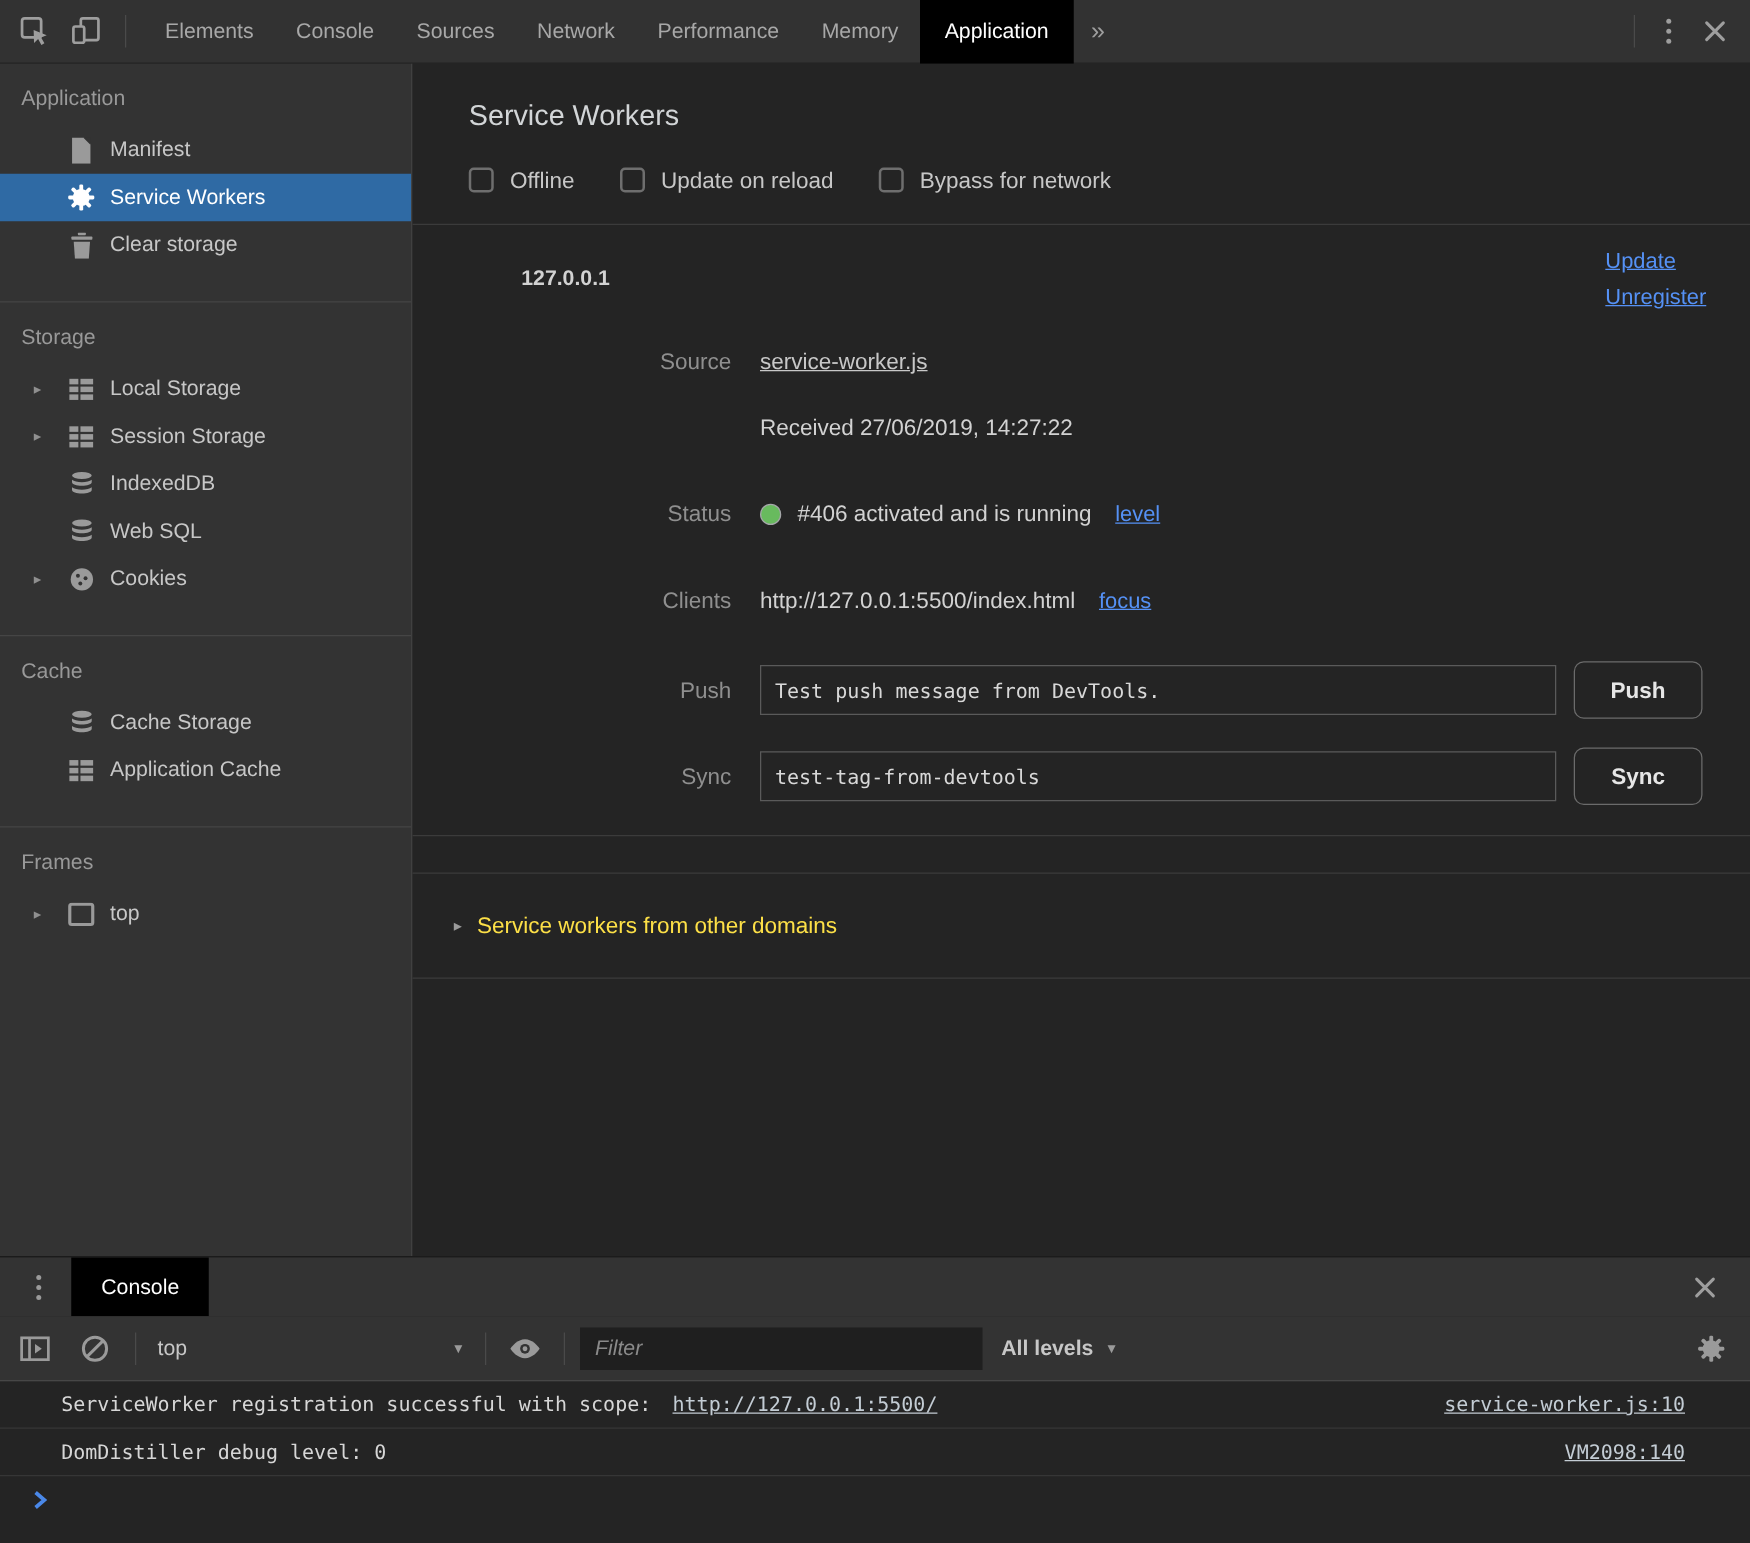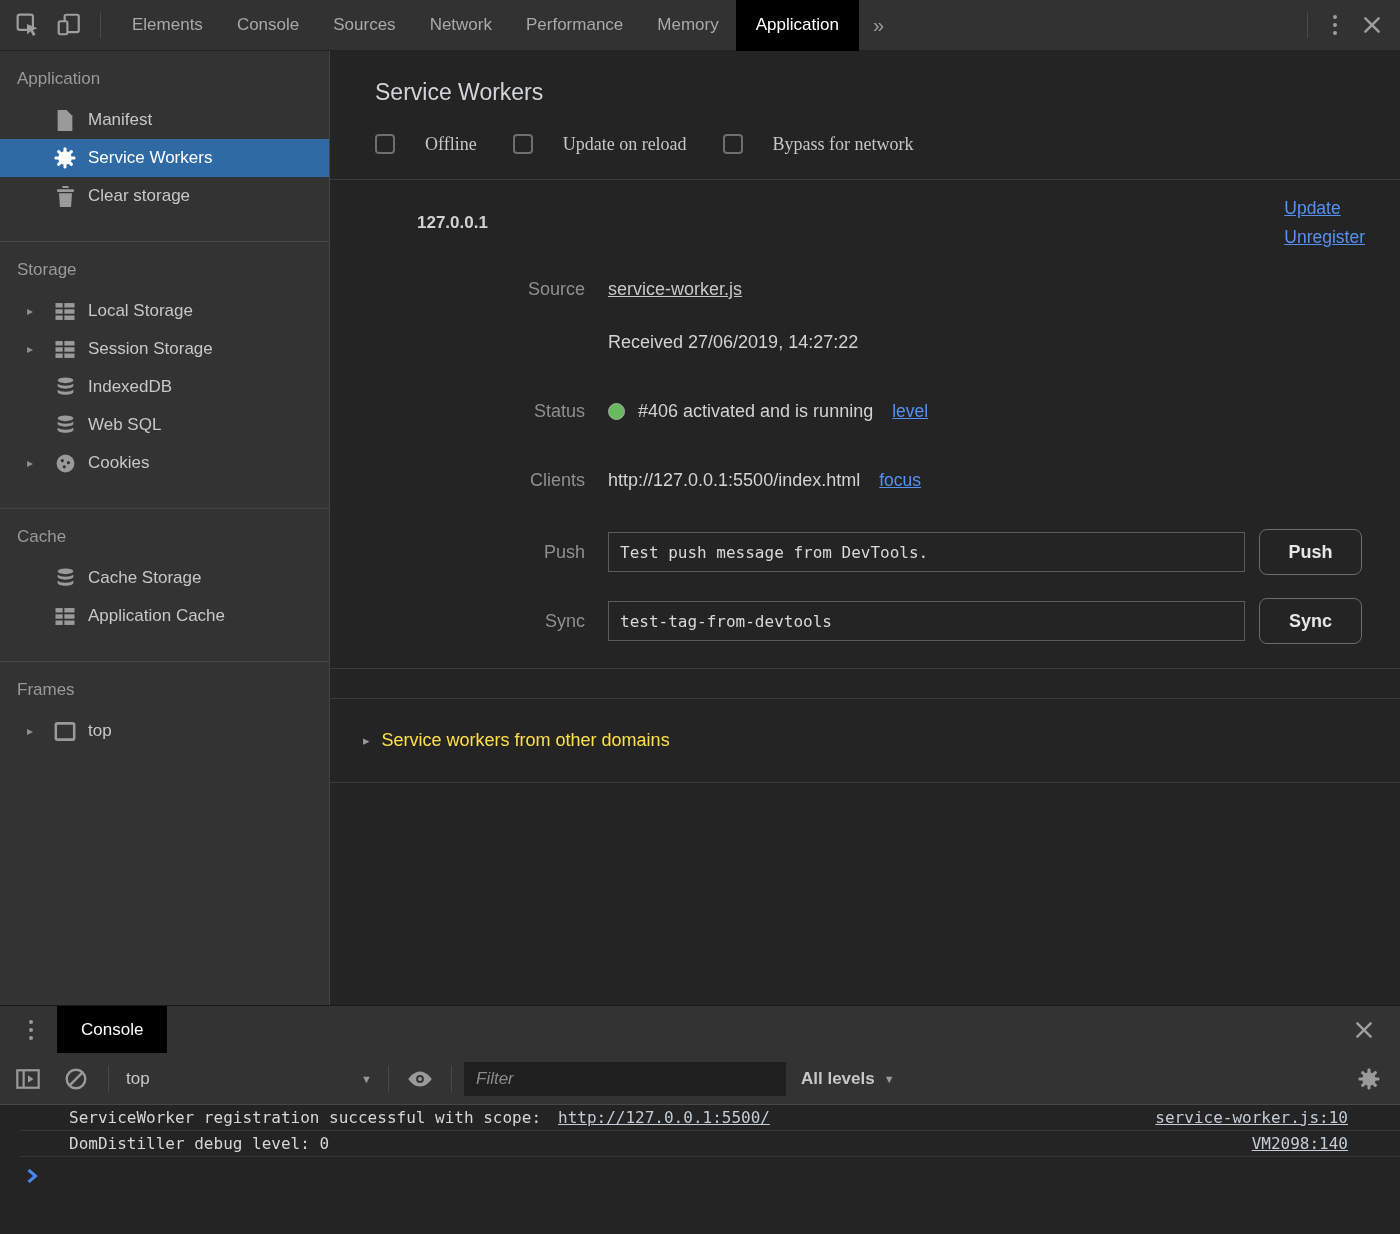--- a/index.html
+++ b/index.html
@@ -36,21 +36,21 @@
   .side-item .expander { position:absolute; left:27px; font-size:12px; color:#8f8f8f; }
   .side-icon { width:24px; display:flex; justify-content:center; margin-right:11px; color:#9a9a9a; flex:0 0 auto; }
   .side-item.selected { background:#2f6aa4; color:#fff; }
   .side-item.selected .side-icon { color:#fff; }
 
   
   .content { flex:1; background:#242424; display:flex; flex-direction:column; min-width:0; }
   .sw-header { padding:26px 35px 22px 45px; border-bottom:1px solid #3b3b3b; }
   .sw-title { font-size:23px; font-weight:400; color:#d2d5d7; line-height:30px; }
   .checkbox-row { display:flex; align-items:center; gap:36px; margin-top:24px; height:26px; }
-  .cb-group { display:flex; align-items:center; gap:30px; cursor:pointer;font-family:Liberation Serif, serif; }
+  .cb-group { display:flex; align-items:center; gap:13px; cursor:pointer; }
   .checkbox { width:20px; height:20px; border:2px solid #6e6e6e; border-radius:4px; background:transparent; flex:0 0 auto; }
   .cb-label { font-size:18px; color:#c7c7c7; }
 
   .reg-section { padding:0 35px 24px 0; border-bottom:1px solid #3b3b3b; }
   .reg-head { display:flex; justify-content:space-between; align-items:center; margin:32px 0 0 87px; height:22px; }
   .origin { font-size:17px; font-weight:700; color:#d2d2d2; }
   .reg-links { display:flex; gap:8px;flex-direction:column; }
   a.blue-link { color:#5591f5; text-decoration:underline; font-size:17.5px; cursor:pointer; }
   .field-row { display:flex; align-items:center; min-height:22px; }
   .field-label { width:255px; flex:0 0 auto; text-align:right; font-size:18px; color:#8f8f8f; }
@@ -87,21 +87,21 @@
   .context-select .ctx-label { font-size:17px; color:#c7c7c7; }
   .context-select .dd-arrow { margin-left:auto; padding-right:16px; }
   .dd-arrow { font-size:11px; color:#9a9a9a; }
   .eye-btn { margin:0 18px; }
   .filter-input { width:322px; height:34px; margin-left:12px; background:#1f1f1f; border:none; outline:none; color:#bdbdbd; font-size:17px; padding:0 12px; font-family:"Liberation Sans", sans-serif;font-style:italic; }
   .filter-input::placeholder { color:#8a8a8a; }
   .levels { display:flex; align-items:center; gap:9px; margin-left:15px; cursor:pointer; }
   .levels .lv-label { font-size:17px; color:#c7c7c7;font-weight:bold; }
   .settings-btn { margin-left:auto; margin-right:20px; }
   .console-logs { flex:1; font-family:"DejaVu Sans Mono", monospace; font-size:16px; overflow:hidden; }
-  .log-row { height:26px; display:flex; align-items:center; padding:0 52px 0 49px; border-bottom:1px solid #363636; color:#d6d6d6;margin-left:20px; }
+  .log-row { height:38px; display:flex; align-items:center; padding:0 52px 0 49px; border-bottom:1px solid #363636; color:#d6d6d6; }
   .log-link { color:#c3ccd4; text-decoration:underline; margin-left:17px; cursor:pointer; }
   .log-source { margin-left:auto; color:#c3ccd4; text-decoration:underline; cursor:pointer; }
   .prompt-row { display:flex; align-items:center; padding:10px 0 0 26px; }
   .prompt-chevron { color:#4a88e8; }
 </style>
 </head>
 <body>
 
 <div id="app">
 

